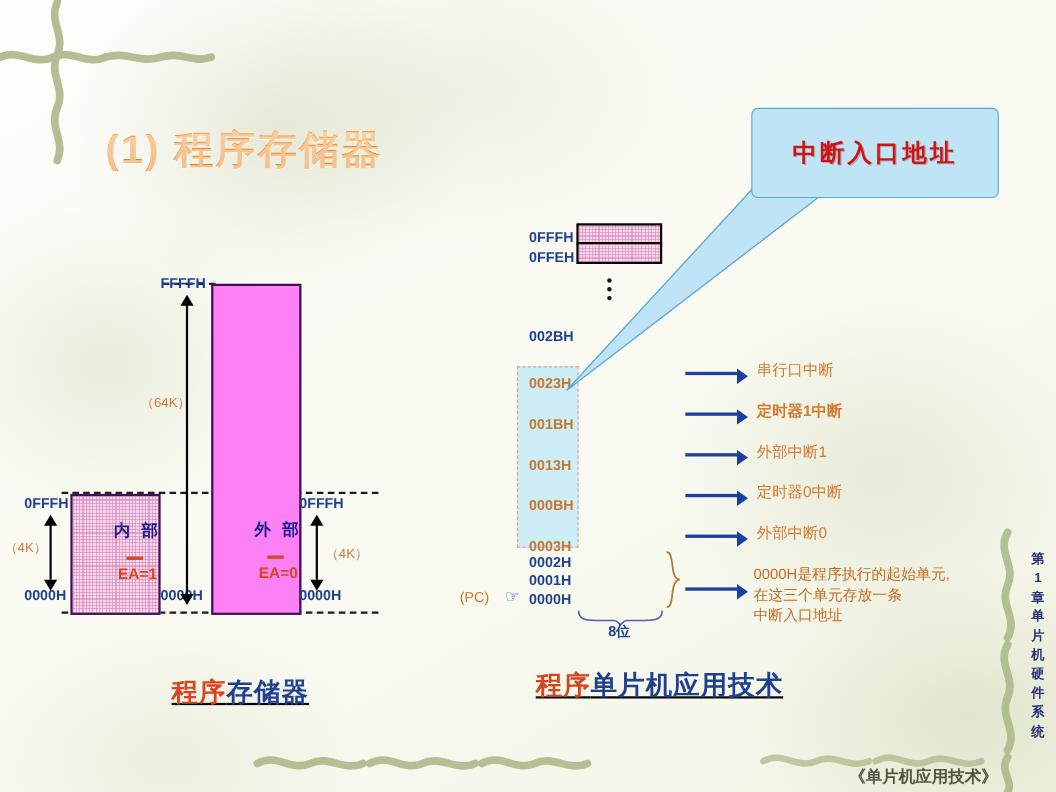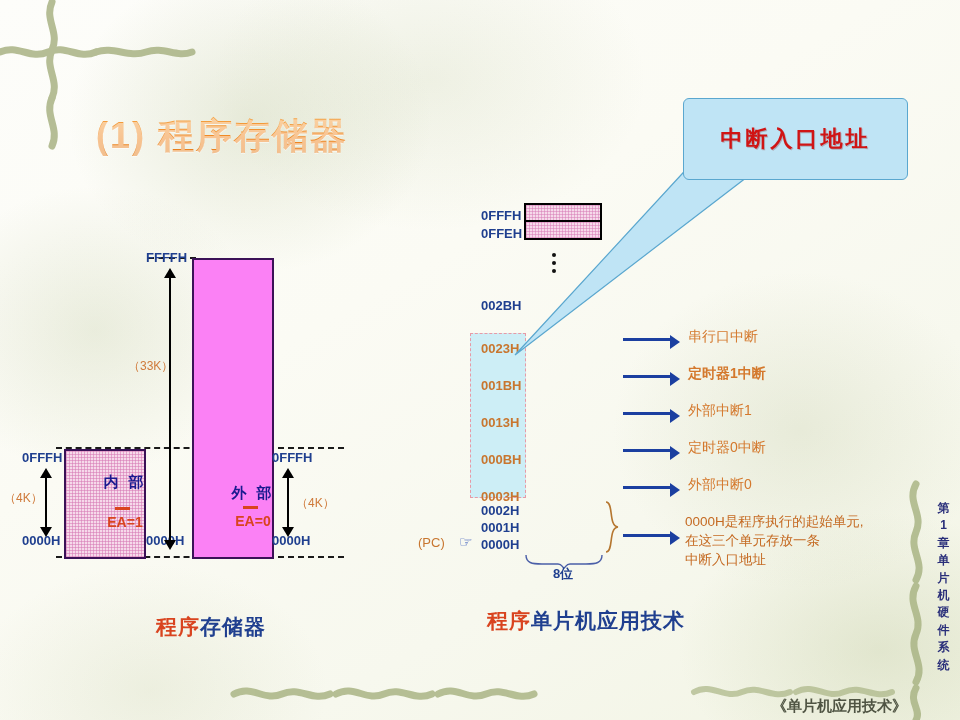--- a/index.html
+++ b/index.html
@@ -104,21 +104,21 @@
     background:#bfe4f5;border:1.5px solid #5aa7cf;border-radius:6px;
     display:flex;align-items:center;justify-content:center;
   }
   #callout span{
     font-size:22px;font-weight:bold;color:#d01414;letter-spacing:3px;
     font-family:"DejaVu Serif","Liberation Serif",serif;
     text-shadow:1px 1px 0 rgba(120,0,0,0.25);
   }
 
   
-  .caption{position:absolute;font-size:21px;font-weight:bold;letter-spacing:1px;white-space:nowrap;}
+  .caption{position:absolute;font-size:24px;font-weight:bold;letter-spacing:1px;white-space:nowrap;text-decoration:underline;}
 
   
   #bitlab{position:absolute;left:524px;top:565px;width:78px;text-align:center;
     font-size:13px;font-weight:bold;color:#1f3f8f;}
 
   
   #sidetext{
     position:absolute;right:8px;top:500px;width:16px;
     font-size:12px;font-weight:bold;color:#2a2f7a;line-height:1.45;
     text-align:center;letter-spacing:1px;
@@ -185,39 +185,39 @@
     </div>
     <div class="boxlab" style="top:62px;">
       <span class="ea">
         <span class="bar"></span>
         <span>EA=1</span>
       </span>
     </div>
   </div>
 
   <div id="box-external">
-    <div class="boxlab" style="top:224px;">
+    <div class="boxlab" style="top:212px;">
       <span class="cn">外 部</span>
     </div>
     <div class="boxlab" style="top:252px;">
       <span class="ea">
         <span class="bar"></span>
         <span>EA=0</span>
       </span>
     </div>
   </div>
 
   <div class="addr" style="left:146px;top:250px;">FFFFH</div>
   <div class="addr" style="left:22px;top:450px;">0FFFH</div>
   <div class="addr" style="left:22px;top:533px;">0000H</div>
   <div class="addr" style="left:146px;top:533px;">0000H</div>
   <div class="addr" style="left:272px;top:450px;">0FFFH</div>
   <div class="addr" style="left:272px;top:533px;">0000H</div>
 
-  <div class="k-lab" style="left:128px;top:358px;">（33K）</div>
+  <div class="k-lab" style="left:128px;top:358px;">（64K）</div>
   <div class="k-lab" style="left:4px;top:490px;">（4K）</div>
   <div class="k-lab" style="left:296px;top:495px;">（4K）</div>
 
   <div class="arrow-v" style="left:169px;top:277px;height:263px;"></div>
   <div class="arrow-head ah-up" style="left:164px;top:268px;"></div>
   <div class="arrow-head ah-dn" style="left:164px;top:540px;"></div>
 
   <div class="arrow-v" style="left:45px;top:477px;height:50px;"></div>
   <div class="arrow-head ah-up" style="left:40px;top:468px;"></div>
   <div class="arrow-head ah-dn" style="left:40px;top:527px;"></div>

